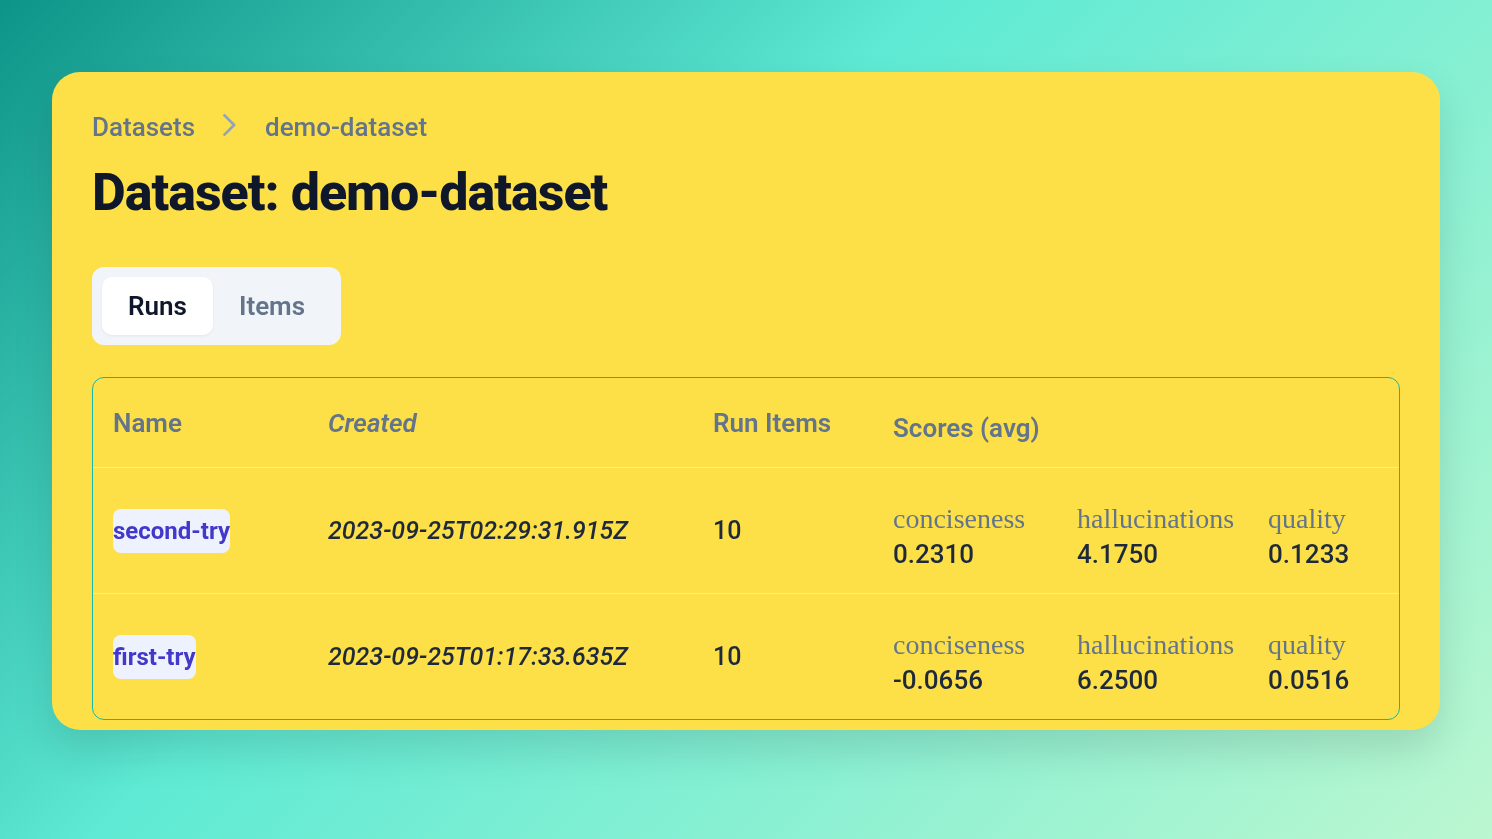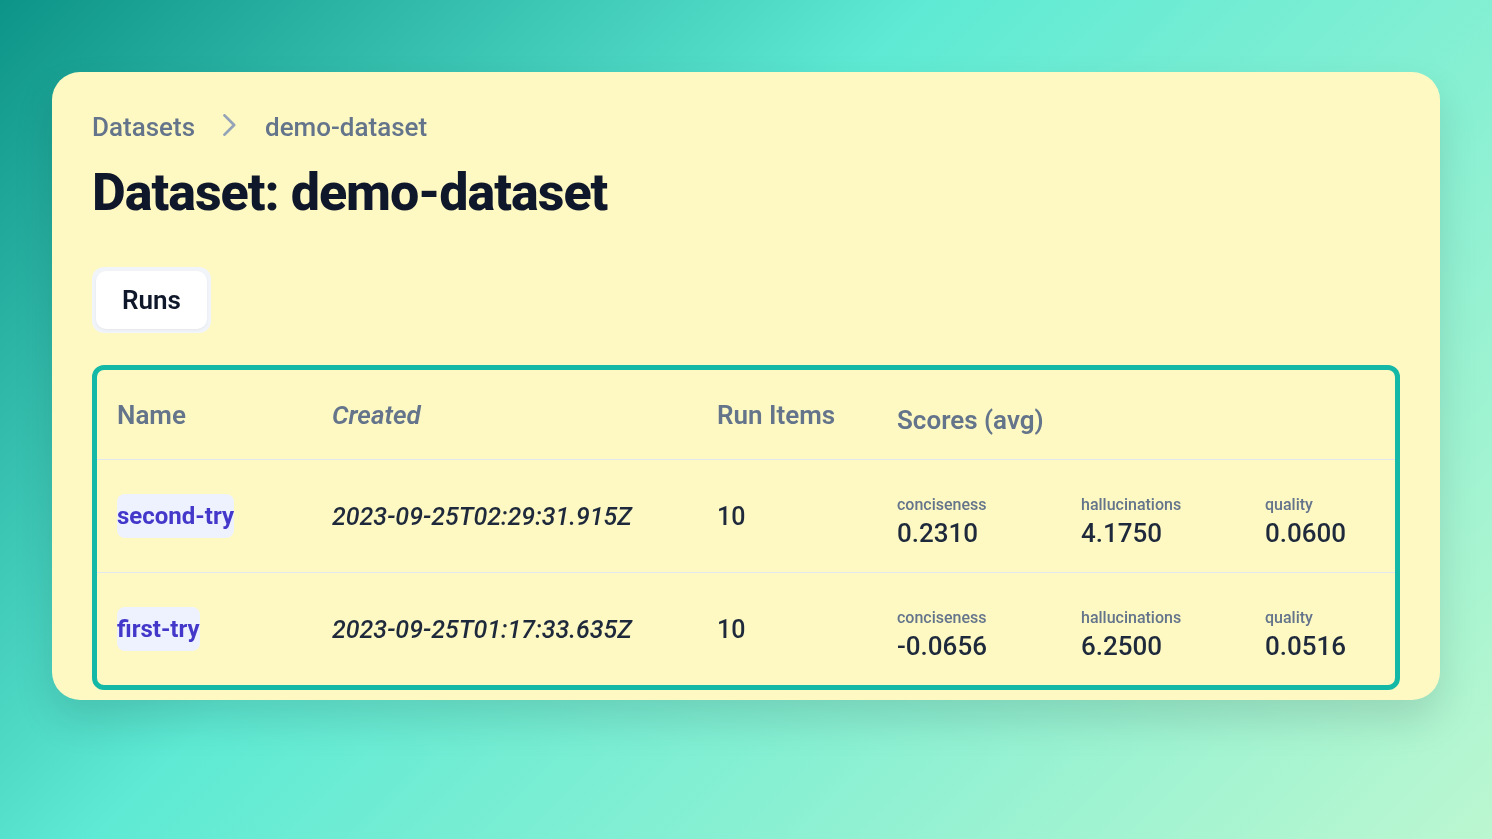--- a/index.html
+++ b/index.html
@@ -7,21 +7,21 @@
   body {
     font-family: -apple-system, BlinkMacSystemFont, "Segoe UI", Roboto, "Helvetica Neue", Arial, sans-serif;
     background: linear-gradient(135deg, #0d9488 0%, #5eead4 40%, #bbf7d0 100%);
     display: flex;
     align-items: flex-start;
     justify-content: center;
     padding-top: 72px;
   }
   .card {
     width: 1388px;
-    background: #fef9c3;
+    background: #fde047;
     border-radius: 28px;
     box-shadow: 0 20px 40px rgba(0,0,0,0.12);
     padding: 40px 40px 10px 40px;
     overflow: hidden;
   }
   .breadcrumb {
     display: flex;
     align-items: center;
     gap: 28px;
     font-size: 26px;
@@ -36,39 +36,39 @@
     font-size: 52px;
     font-weight: 800;
     color: #0f172a;
     letter-spacing: -1px;
     margin-bottom: 44px;
   }
   .tabs {
     display: inline-flex;
     background: #f1f5f9;
     border-radius: 12px;
-    padding: 4px;
+    padding: 10px;
     margin-bottom: 32px;
   }
   .tab {
     font-size: 26px;
     font-weight: 600;
     padding: 14px 26px;
     border-radius: 10px;
     color: #64748b;
     cursor: pointer;
   }
   .tab.active {
     background: #ffffff;
     color: #0f172a;
     box-shadow: 0 1px 3px rgba(0,0,0,0.06);
   }
   .table {
     width: 100%;
-    border: 5px solid #14b8a6;
+    border: 1px solid #14b8a6;
     border-radius: 12px;
     overflow: hidden;
   }
   .row {
     display: flex;
     align-items: center;
     padding: 24px 20px;
     border-bottom: 1px solid #e2e8f0;
   }
   .row:last-child { border-bottom: none; }
@@ -100,23 +100,24 @@
     display: flex;
     gap: 34px;
   }
   .score-block {
     display: flex;
     flex-direction: column;
     gap: 4px;
     min-width: 150px;
   }
   .score-label {
-    font-size: 16px;
-    color: #64748b;
-    font-weight: 500;
+    font-size: 28px;
+    color: #64748b;
+    font-weight: 500;
+    font-family: Liberation Serif, serif;
   }
   .score-value {
     font-size: 26px;
     color: #1e293b;
     font-weight: 500;
   }
 </style>
 </head>
 <body>
 
@@ -129,20 +130,21 @@
           <path d="M1 1 L8 8 L1 15" stroke="#94a3b8" stroke-width="2" stroke-linecap="round" stroke-linejoin="round"></path>
         </svg>
     </span>
     <span>demo-dataset</span>
   </div>
 
   <h1 class="title">Dataset: demo-dataset</h1>
 
   <div class="tabs">
     <div class="tab active">Runs</div>
+    <div class="tab">Items</div>
   </div>
 
   <div class="table">
 
     <div class="row header-row">
       <div class="col-name">Name</div>
       <div class="col-created">Created</div>
       <div class="col-items">Run Items</div>
       <div class="col-scores">Scores (avg)</div>
     </div>
@@ -158,21 +160,21 @@
           <div class="score-block">
             <span class="score-label">conciseness</span>
             <span class="score-value">0.2310</span>
           </div>
           <div class="score-block">
             <span class="score-label">hallucinations</span>
             <span class="score-value">4.1750</span>
           </div>
           <div class="score-block">
             <span class="score-label">quality</span>
-            <span class="score-value">0.0600</span>
+            <span class="score-value">0.1233</span>
           </div>
         </div>
       </div>
     </div>
 
     <div class="row">
       <div class="col-name">
         <span class="name-pill">first-try</span>
       </div>
       <div class="col-created cell-text">2023-09-25T01:17:33.635Z</div>

